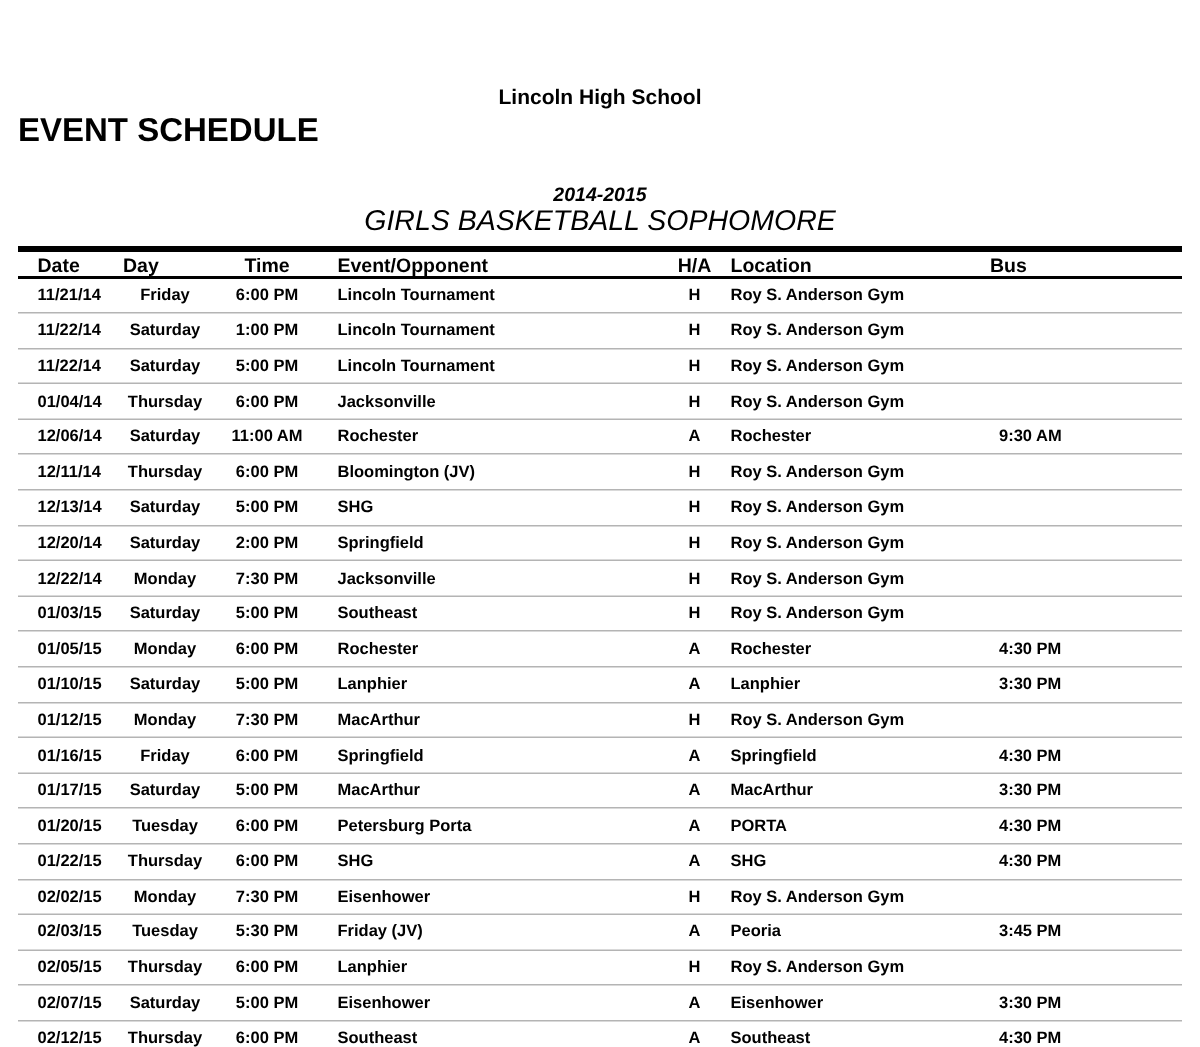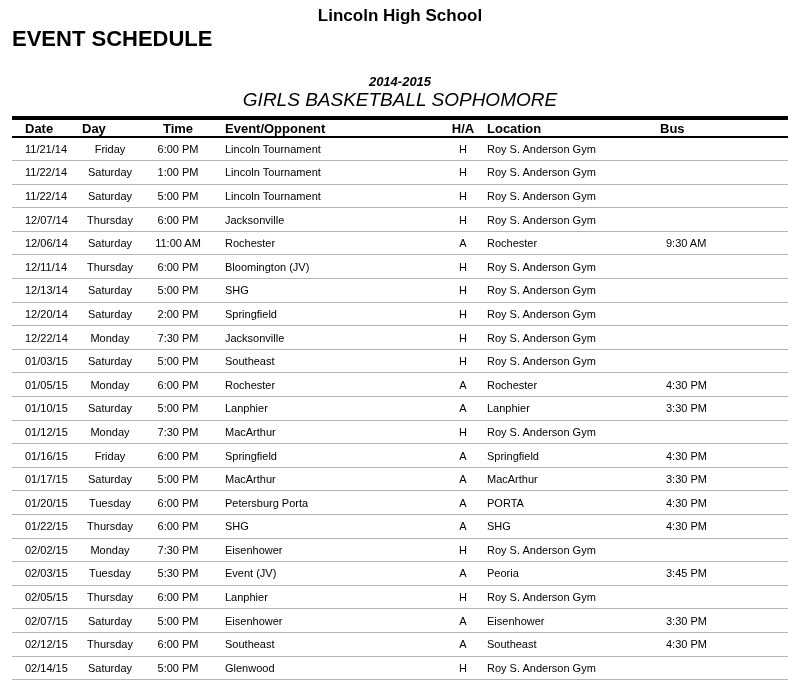--- a/index.html
+++ b/index.html
@@ -9,22 +9,23 @@
     height: 698px;
     overflow: hidden;
     font-family: "Liberation Sans", sans-serif;
     color: #000000;
   }
   .page { padding: 6px 12px 0 12px; }
 
   .school-name {
     text-align: center;
     font-weight: bold;
-    font-size: 17px;
+    font-size: 14px;
     line-height: 20px;
+    margin-top: 48px;
   }
   .doc-title {
     text-align: left;
     font-weight: bold;
     font-size: 22px;
     line-height: 26px;
   }
   .season {
     text-align: center;
     font-weight: bold;
@@ -58,21 +59,21 @@
     text-align: left;
     white-space: nowrap;
   }
   td {
     font-size: 11px;
     height: 23.6px;
     vertical-align: middle;
     white-space: nowrap;
     overflow: hidden;
   }
-  tbody tr { border-bottom: 1px solid #b4b4b4; }
+  tbody tr { border-bottom: 1px solid #b4b4b4; font-weight: bold; }
 
   .c-date  { text-align: left;   padding-left: 13px; }
   .c-day   { text-align: center; }
   th.c-day { text-align: left;   padding-left: 0; }
   .c-time  { text-align: center; }
   .c-event { text-align: left;   padding-left: 7px; }
   .c-ha    { text-align: center; }
   .c-loc   { text-align: left;   padding-left: 9px; }
   th.c-bus { text-align: left;   padding-left: 2px; }
   td.c-bus { text-align: left;   padding-left: 8px; }
@@ -130,21 +131,21 @@
         <tr>
           <td class="c-date">11/22/14</td>
           <td class="c-day">Saturday</td>
           <td class="c-time">5:00 PM</td>
           <td class="c-event">Lincoln Tournament</td>
           <td class="c-ha">H</td>
           <td class="c-loc">Roy S. Anderson Gym</td>
           <td class="c-bus"></td>
         </tr>
         <tr>
-          <td class="c-date">12/07/14</td>
+          <td class="c-date">01/04/14</td>
           <td class="c-day">Thursday</td>
           <td class="c-time">6:00 PM</td>
           <td class="c-event">Jacksonville</td>
           <td class="c-ha">H</td>
           <td class="c-loc">Roy S. Anderson Gym</td>
           <td class="c-bus"></td>
         </tr>
         <tr>
           <td class="c-date">12/06/14</td>
           <td class="c-day">Saturday</td>
@@ -268,21 +269,21 @@
           <td class="c-time">7:30 PM</td>
           <td class="c-event">Eisenhower</td>
           <td class="c-ha">H</td>
           <td class="c-loc">Roy S. Anderson Gym</td>
           <td class="c-bus"></td>
         </tr>
         <tr>
           <td class="c-date">02/03/15</td>
           <td class="c-day">Tuesday</td>
           <td class="c-time">5:30 PM</td>
-          <td class="c-event">Event (JV)</td>
+          <td class="c-event">Friday (JV)</td>
           <td class="c-ha">A</td>
           <td class="c-loc">Peoria</td>
           <td class="c-bus">3:45 PM</td>
         </tr>
         <tr>
           <td class="c-date">02/05/15</td>
           <td class="c-day">Thursday</td>
           <td class="c-time">6:00 PM</td>
           <td class="c-event">Lanphier</td>
           <td class="c-ha">H</td>

